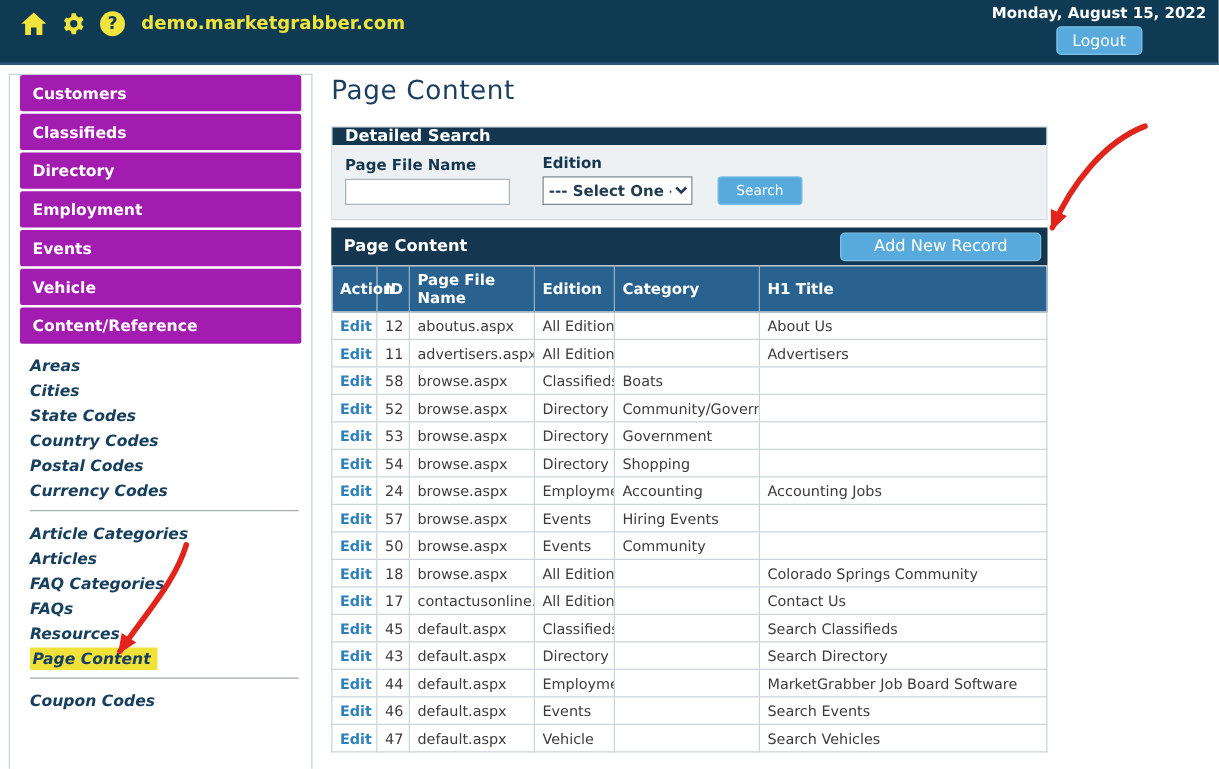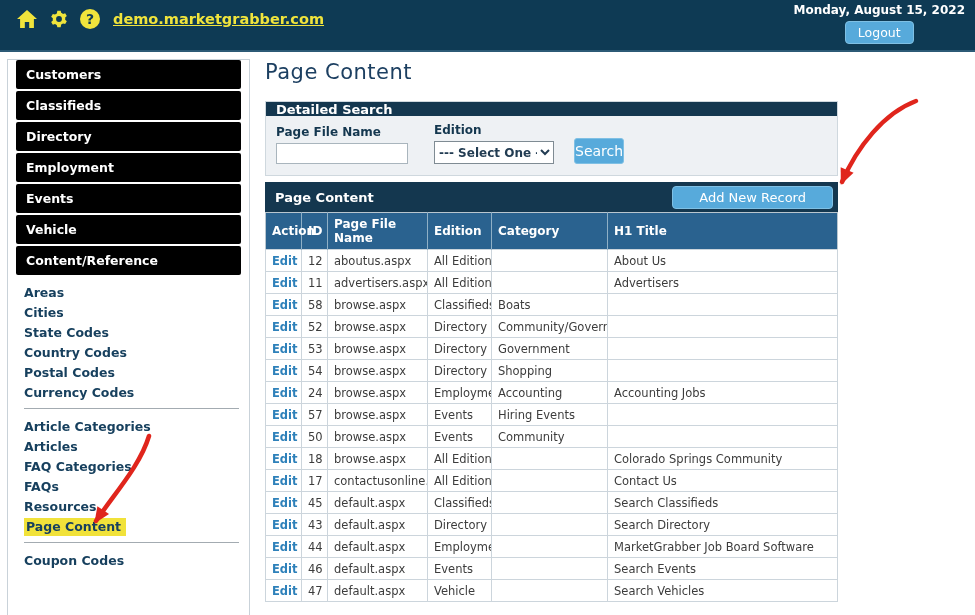--- a/index.html
+++ b/index.html
@@ -12,64 +12,64 @@
   .top-header{
     position:absolute; left:0; top:0; width:975px; height:52px;
     background:#0e3a54; border-bottom:2px solid #2c5a76;
   }
   .hdr-left{ position:absolute; left:16px; top:9px; display:flex; align-items:center; gap:11px; }
   .hdr-icon{ display:inline-flex; align-items:center; justify-content:center; cursor:pointer; }
   .help-circle{
     width:20px; height:20px; border-radius:50%; background:#f0e43c;
     color:#0e3a54; font-weight:bold; font-size:14px; line-height:20px; text-align:center;
   }
-  .domain-text{ color:#f0e43c; font-weight:bold; font-size:14.5px; margin-left:2px;text-decoration:underline; }
+  .domain-text{ color:#f0e43c; font-weight:bold; font-size:14.5px; margin-left:2px; }
   .hdr-right{ position:absolute; right:10px; top:3px; text-align:right; }
   .hdr-date{ color:#ffffff; font-weight:bold; font-size:12px; }
   .hdr-user-row{ margin-top:4px; display:flex; align-items:center; justify-content:flex-end; gap:8px;flex-direction:column; }
   .btn-blue{
     background:#57aadb; color:#ffffff; border:1px solid #7fc0e4; border-radius:4px;
     font-family:inherit; font-size:12.5px; padding:3px 12px; cursor:pointer;
   }
   .user-label{ color:#ffffff; font-weight:bold; font-size:12.5px; }
   .user-name{ color:#ffffff; font-weight:normal; font-size:12.5px; }
   
   .sidebar{
     position:absolute; left:7px; top:59px; width:243px; height:570px;
     background:#ffffff; border:1px solid #c9d2d9; border-bottom:none; padding-bottom:10px;
   }
   .sb-title{ font-size:15px; font-weight:bold; color:#14374f; padding:9px 12px 8px 12px; }
   .sb-btn{
-    display:block; margin:0 8px 2px 8px; background:#000000; color:#ffffff;
+    display:block; margin:0 8px 2px 8px; background:#a21caf; color:#ffffff;
     font-weight:bold; font-size:12.5px; padding:7px 0 7px 10px; border-radius:2px; cursor:pointer;
   }
   .sb-links{ list-style:none; margin-top:7px; }
   .sb-link{ padding:2.5px 8px 2.5px 16px; font-size:12.5px; font-weight:bold; color:#17405e; cursor:pointer; }
-  .sb-link span{ cursor:pointer; }
+  .sb-link span{ cursor:pointer;font-style:italic; }
   .sb-link .hl, .hl{ background:#f1e23a; padding:1px 5px 2px 2px; }
   .sb-divider{ border:none; border-top:1px solid #a3abb1; margin:6px 10px 6px 16px; }
   
   .main{ position:absolute; left:265px; top:60px; width:573px; }
   .page-title{ font-size:21px; font-weight:normal; color:#1c3f61; letter-spacing:0.5px; }
   .panel-hdr{
     background:#14374f; color:#ffffff; font-weight:bold; font-size:13px;
     height:14px; display:flex; align-items:center; padding:0 10px;
   }
   .search-panel{ margin-top:17px; border:1px solid #cfd8de; }
   .search-body{ background:#eef1f4; padding:7px 10px 11px 10px; display:flex; align-items:flex-end; gap:26px; }
   .field label{ display:block; font-size:12px; font-weight:bold; color:#14374f; margin-bottom:4px; }
   .field input{
     width:132px; height:21px; border:1px solid #a9b5bd; background:#ffffff;
     font-family:inherit; font-size:12px; padding:0 4px;
   }
   .field select{
     width:120px; height:23px; border:1px solid #7f8b93; background:#ffffff;
     font-family:inherit; font-size:12px; font-weight:bold; color:#223c52;
   }
-  .search-btn{ margin-left:-6px; padding:4px 0; font-size:14px; border-radius:3px; }
+  .search-btn{ margin-left:-6px; padding:4px 14px; font-size:11px; border-radius:3px; }
   
   .table-panel{ margin-top:6px; }
   .table-hdr{ height:30px; justify-content:space-between; padding-right:5px; }
   .add-btn{ padding:3px 26px; font-size:13px; }
   table{ width:100%; border-collapse:collapse; table-layout:fixed; border:1px solid #b9c6cf; }
   col.c-action{ width:36px; } col.c-id{ width:26px; } col.c-file{ width:100px; }
   col.c-edition{ width:64px; } col.c-cat{ width:116px; }
   th{
     background:#2a628f; color:#ffffff; text-align:left; font-size:12px;
     padding:4px 6px; border-right:1px solid #8fb0c6;

